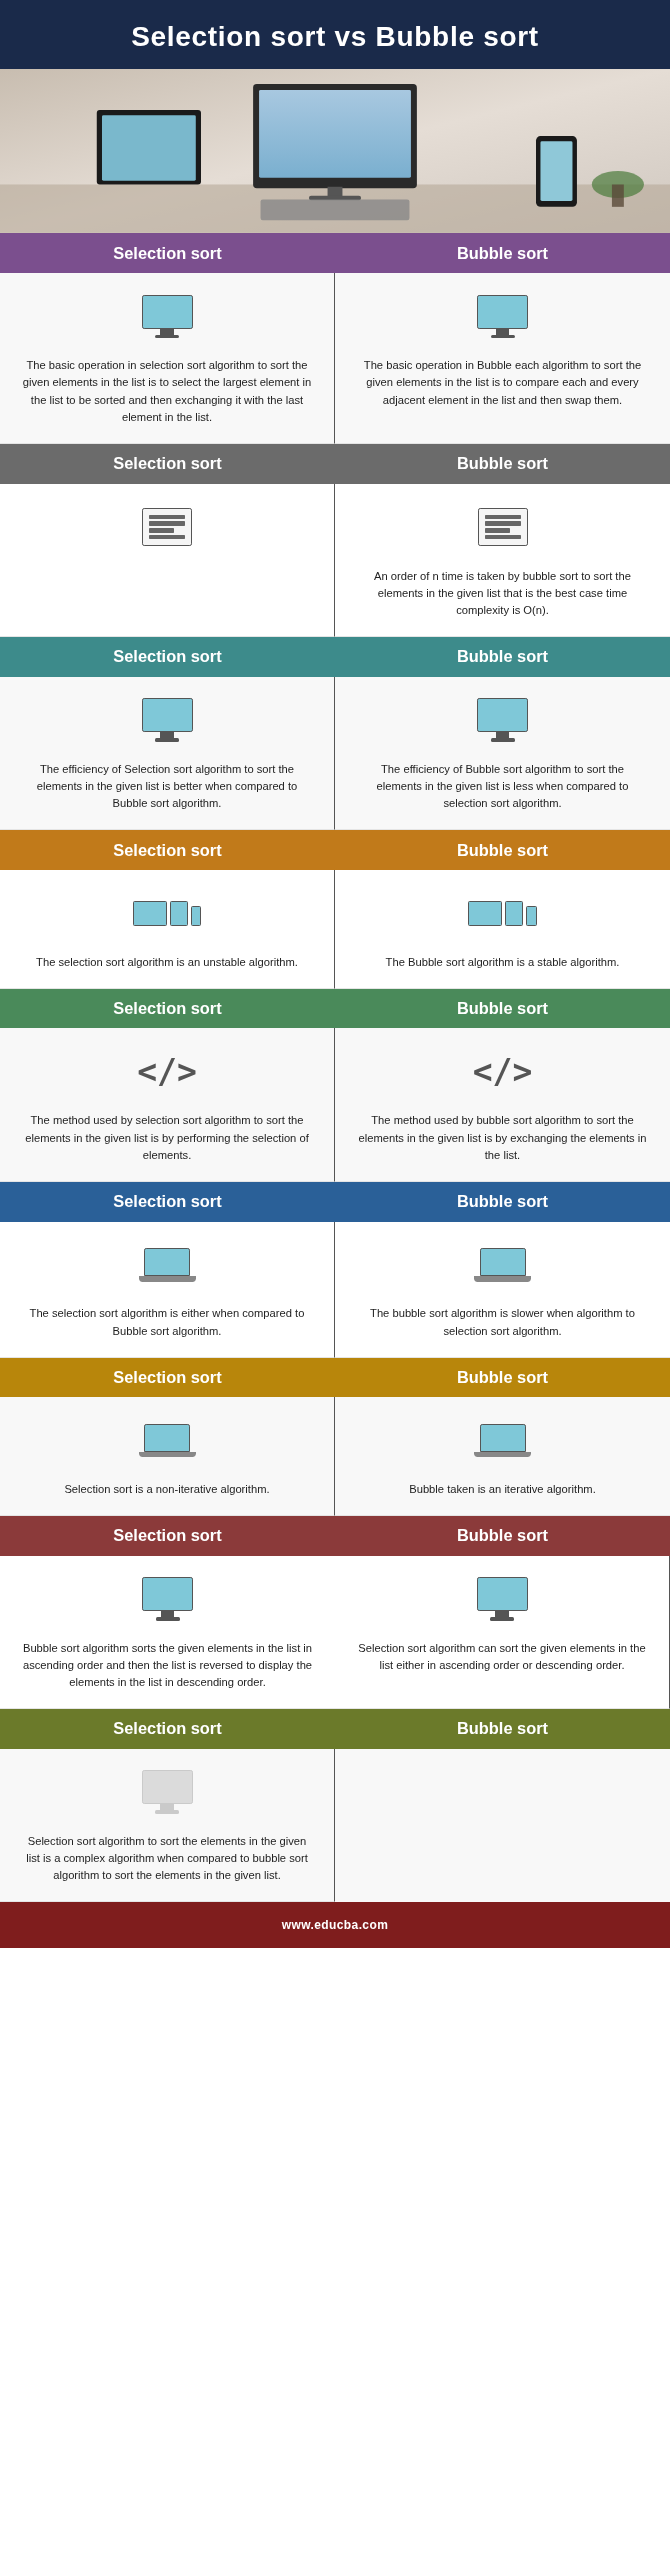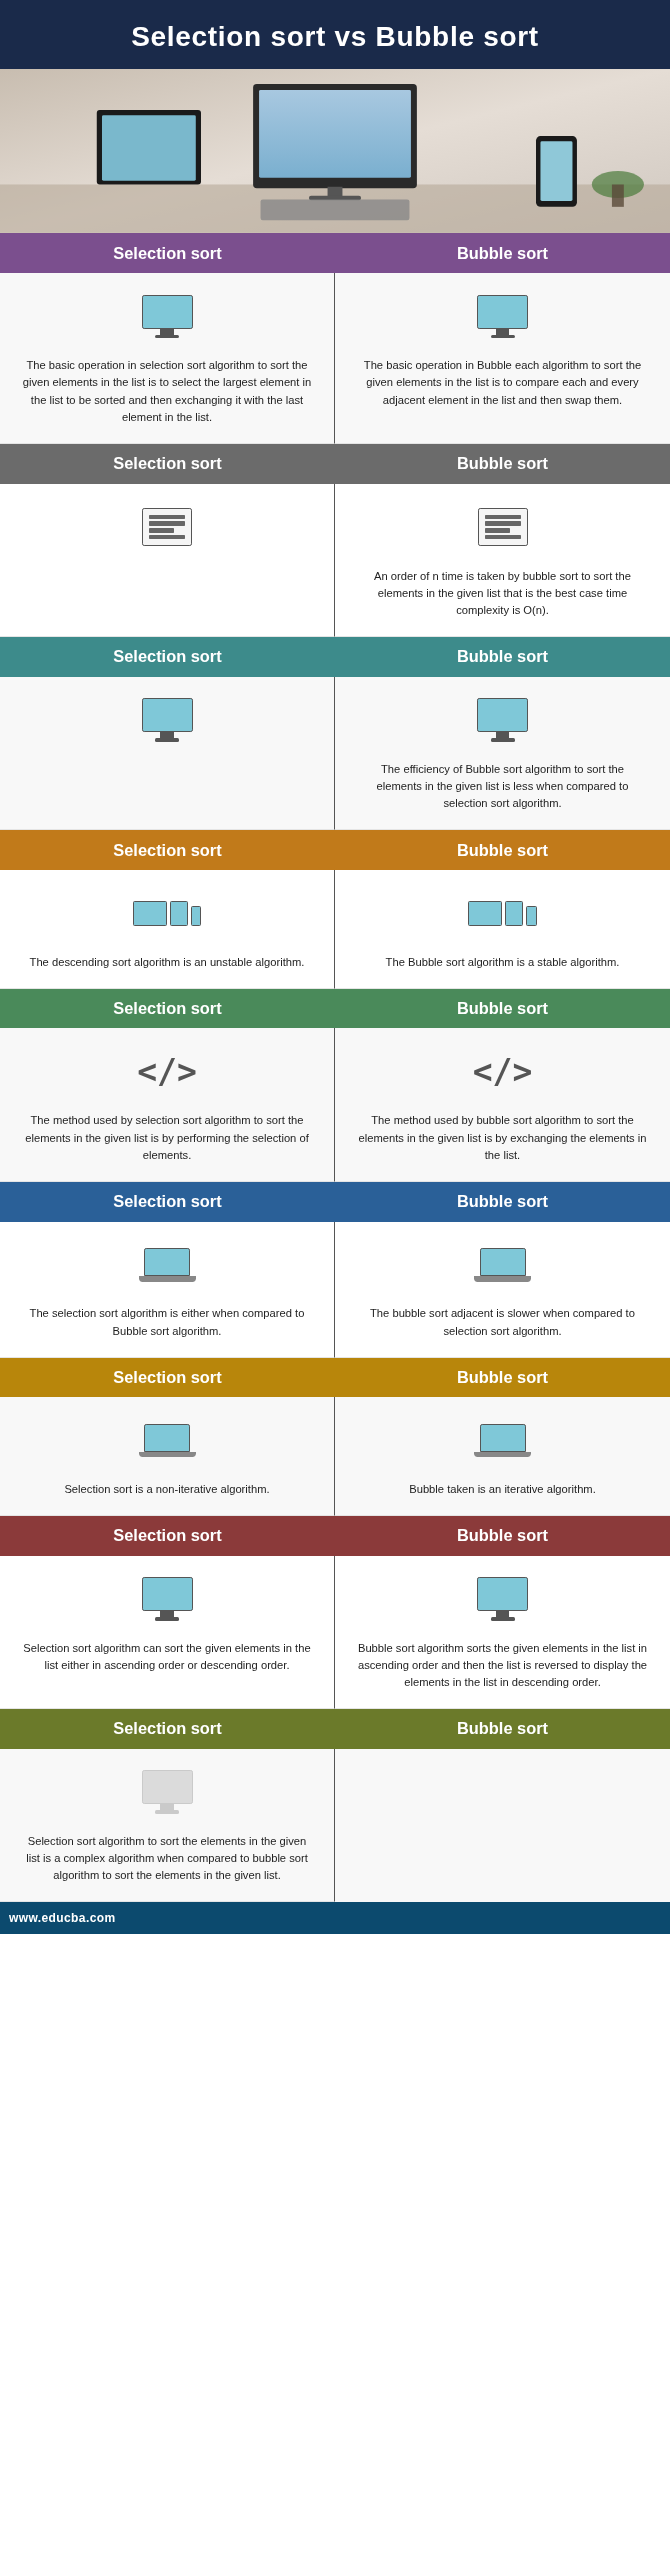--- a/index.html
+++ b/index.html
@@ -85,22 +85,23 @@
     }
     .comparison-cell p {
       font-size: 11.2px;
       color: #222;
       line-height: 1.55;
       margin-top: 6px;
     }
 
     
     .footer {
-      background: #0c4a6e;
-      padding: 9px;
+      background: #7f1d1d;
+      padding: 16px;
+      text-align: center;
       color: #fff;
       font-size: 12px;
       font-weight: 600;
       letter-spacing: 0.4px;
     }
 
     .comparison-cell .icon-area {
       min-height: 60px;
       display: flex;
       align-items: center;
@@ -221,20 +222,21 @@
   </div>
     <div class="comparison-row" style="background-color: rgb(248, 248, 248);">
     <div class="comparison-cell left">
       <div class="icon-area">
         <div style="display:flex;flex-direction:column;align-items:center;">
       <div style="width:51px;height:34px;background:#7fc8d8;border:1.9px solid #555;border-radius:2.2px;"></div>
       <div style="width:13.4px;height:6px;background:#555;"></div>
       <div style="width:24px;height:3.7px;background:#555;border-radius:1.5px;"></div>
     </div>
       </div>
+      <p>The efficiency of Selection sort algorithm to sort the elements in the given list is better when compared to Bubble sort algorithm.</p>
     </div>
     <div class="comparison-cell">
       <div class="icon-area">
         <div style="display:flex;flex-direction:column;align-items:center;">
       <div style="width:51px;height:34px;background:#7fc8d8;border:1.9px solid #555;border-radius:2.2px;"></div>
       <div style="width:13.4px;height:6px;background:#555;"></div>
       <div style="width:24px;height:3.7px;background:#555;border-radius:1.5px;"></div>
     </div>
       </div>
       <p>The efficiency of Bubble sort algorithm to sort the elements in the given list is less when compared to selection sort algorithm.</p>
@@ -246,21 +248,21 @@
   </div>
     <div class="comparison-row" style="background-color: rgb(255, 255, 255);">
     <div class="comparison-cell left">
       <div class="icon-area">
         <div style="display:flex;align-items:flex-end;gap:3px;">
       <div style="width:34px;height:25px;background:#7fc8d8;border:1.9px solid #555;border-radius:1.5px;"></div>
       <div style="width:18px;height:25px;background:#7fc8d8;border:1.9px solid #555;border-radius:1.5px;"></div>
       <div style="width:10.4px;height:19.4px;background:#7fc8d8;border:1.9px solid #555;border-radius:1.5px;"></div>
     </div>
       </div>
-      <p>The descending sort algorithm is an unstable algorithm.</p>
+      <p>The selection sort algorithm is an unstable algorithm.</p>
     </div>
     <div class="comparison-cell">
       <div class="icon-area">
         <div style="display:flex;align-items:flex-end;gap:3px;">
       <div style="width:34px;height:25px;background:#7fc8d8;border:1.9px solid #555;border-radius:1.5px;"></div>
       <div style="width:18px;height:25px;background:#7fc8d8;border:1.9px solid #555;border-radius:1.5px;"></div>
       <div style="width:10.4px;height:19.4px;background:#7fc8d8;border:1.9px solid #555;border-radius:1.5px;"></div>
     </div>
       </div>
       <p>The Bubble sort algorithm is a stable algorithm.</p>
@@ -298,21 +300,21 @@
       </div>
       <p>The selection sort algorithm is either when compared to Bubble sort algorithm.</p>
     </div>
     <div class="comparison-cell">
       <div class="icon-area">
         <div style="display:flex;flex-direction:column;align-items:center;">
       <div style="width:46px;height:28px;background:#7fc8d8;border:1.9px solid #555;border-radius:2.2px 2.2px 0 0;"></div>
       <div style="width:57px;height:5.2px;background:#888;border-radius:0 0 3.7px 3.7px;"></div>
     </div>
       </div>
-      <p>The bubble sort adjacent is slower when compared to selection sort algorithm.</p>
+      <p>The bubble sort algorithm is slower when algorithm to selection sort algorithm.</p>
     </div>
   </div>
     <div class="section-header" style="background-color: rgb(184, 134, 11);">
     <div class="col-left">Selection sort</div>
     <div class="col-right">Bubble sort</div>
   </div>
     <div class="comparison-row" style="background-color: rgb(248, 248, 248);">
     <div class="comparison-cell left">
       <div class="icon-area">
         <div style="display:flex;flex-direction:column;align-items:center;">
@@ -330,39 +332,39 @@
     </div>
       </div>
       <p>Bubble taken is an iterative algorithm.</p>
     </div>
   </div>
     <div class="section-header" style="background-color: rgb(139, 58, 58);">
     <div class="col-left">Selection sort</div>
     <div class="col-right">Bubble sort</div>
   </div>
     <div class="comparison-row" style="background-color: rgb(255, 255, 255);">
+    <div class="comparison-cell">
+      <div class="icon-area">
+        <div style="display:flex;flex-direction:column;align-items:center;">
+      <div style="width:51px;height:34px;background:#7fc8d8;border:1.9px solid #555;border-radius:2.2px;"></div>
+      <div style="width:13.4px;height:6px;background:#555;"></div>
+      <div style="width:24px;height:3.7px;background:#555;border-radius:1.5px;"></div>
+    </div>
+      </div>
+      <p>Bubble sort algorithm sorts the given elements in the list in ascending order and then the list is reversed to display the elements in the list in descending order.</p>
+    </div>
     <div class="comparison-cell left">
       <div class="icon-area">
         <div style="display:flex;flex-direction:column;align-items:center;">
       <div style="width:51px;height:34px;background:#7fc8d8;border:1.9px solid #555;border-radius:2.2px;"></div>
       <div style="width:13.4px;height:6px;background:#555;"></div>
       <div style="width:24px;height:3.7px;background:#555;border-radius:1.5px;"></div>
     </div>
       </div>
       <p>Selection sort algorithm can sort the given elements in the list either in ascending order or descending order.</p>
-    </div>
-    <div class="comparison-cell">
-      <div class="icon-area">
-        <div style="display:flex;flex-direction:column;align-items:center;">
-      <div style="width:51px;height:34px;background:#7fc8d8;border:1.9px solid #555;border-radius:2.2px;"></div>
-      <div style="width:13.4px;height:6px;background:#555;"></div>
-      <div style="width:24px;height:3.7px;background:#555;border-radius:1.5px;"></div>
-    </div>
-      </div>
-      <p>Bubble sort algorithm sorts the given elements in the list in ascending order and then the list is reversed to display the elements in the list in descending order.</p>
     </div>
   </div>
     <div class="section-header" style="background-color: rgb(107, 122, 42);">
     <div class="col-left">Selection sort</div>
     <div class="col-right">Bubble sort</div>
   </div>
     <div class="comparison-row" style="background-color: rgb(248, 248, 248);">
     <div class="comparison-cell left">
       <div class="icon-area">
         <div style="display:flex;flex-direction:column;align-items:center;opacity:0.4;">

